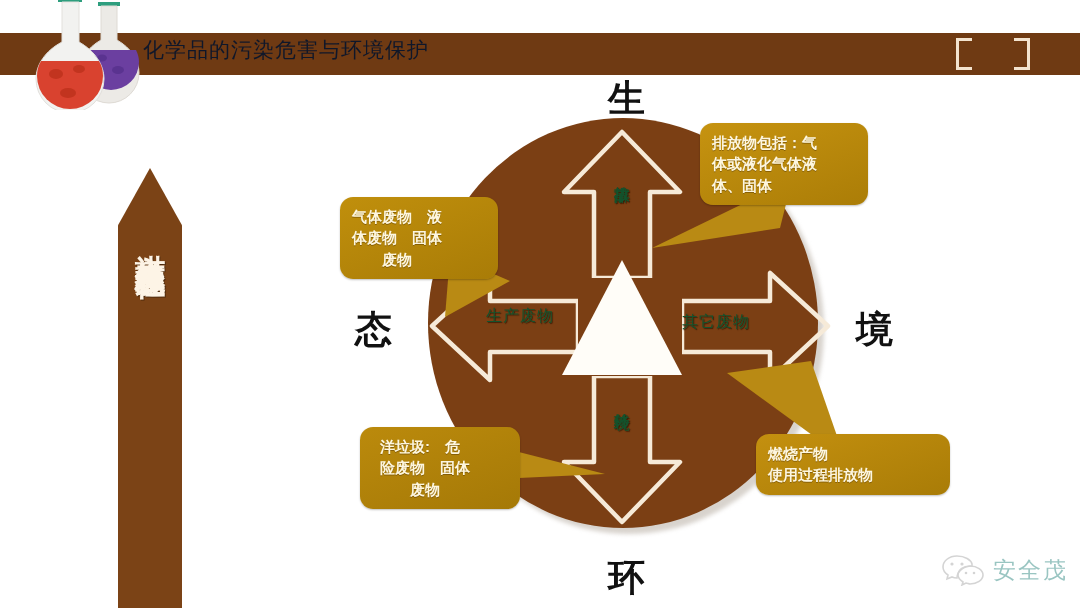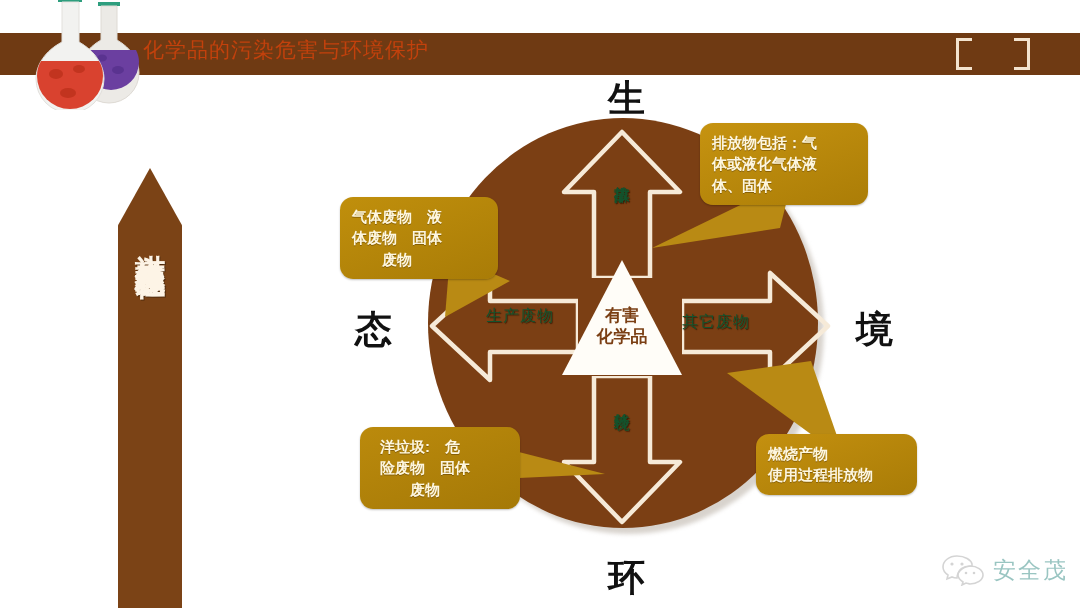--- a/index.html
+++ b/index.html
@@ -11,21 +11,21 @@
     overflow:hidden;
   }
 
   
   #header-bar{
     position:absolute; left:0; top:33px; width:1080px; height:42px;
     background:#6f3a13;
   }
   #header-title{
     position:absolute; left:143px; top:36px;
-    font-size:21px; color:#c2410c; letter-spacing:1px;
+    font-size:21px; color:#0f172a; letter-spacing:1px;
     font-weight:500; white-space:nowrap;
   }
   #header-brackets{
     position:absolute; right:32px; top:36px;
     width:110px; height:36px;
   }
   .brk{
     position:absolute; top:2px; width:16px; height:32px;
     border:3px solid #f3e3cf;
   }
@@ -118,21 +118,21 @@
     box-shadow:0 1px 2px rgba(0,0,0,.25);
     text-shadow:0 1px 0 rgba(80,50,0,.45);
     margin-top:11px;
   }
   .callout.tl{ left:340px; top:186px; width:158px;
                background:linear-gradient(160deg,#c08f0c 0%,#a97c07 100%); }
   .callout.tr{ left:700px; top:112px; width:168px;
                background:linear-gradient(160deg,#c69310 0%,#ab7d07 100%); }
   .callout.bl{ left:360px; top:416px; width:160px;
                background:linear-gradient(160deg,#bb8a0c 0%,#a57907 100%);padding-left:20px; }
-  .callout.br{ left:756px; top:423px; width:161px;
+  .callout.br{ left:756px; top:423px; width:194px;
                background:linear-gradient(160deg,#c4900f 0%,#a97c07 100%); }
   .callout .ln{ display:block; white-space:pre; }
 
   .pointer{ position:absolute; z-index:8; }
 
   
   #watermark{
     position:absolute; right:12px; bottom:22px;
     display:flex; align-items:center; gap:9px;
     opacity:.42;
@@ -201,24 +201,20 @@
   </div>
 
   <div class="arrow" style="left:272px; top:177px;">
     <svg width="150" height="115" viewBox="0 0 150 115">
       <path d="M146 57 L88 4 L88 32 L0 32 L0 83 L88 83 L88 111 Z" fill="none" stroke="#f6ead8" stroke-width="4.5" stroke-linejoin="round"></path>
     </svg>
   </div>
 
   <div id="center-triangle">
     <div class="tri"></div>
-    <div id="center-label">
-      <div>有害</div>
-      <div>化学品</div>
-    </div>
   </div>
 
   <div class="arrow-label v" style="left:203px; top:82px;">事故排放</div>
   <div class="arrow-label" style="left:272px; top:220px;">其它废物</div>
   <div class="arrow-label v" style="left:203px; top:309px;">境外转移</div>
   <div class="arrow-label" style="left:76px; top:214px;">生产废物</div>
 </div>
 
 <div id="char-top" class="compass-char">生</div>
 <div id="char-right" class="compass-char">境</div>

